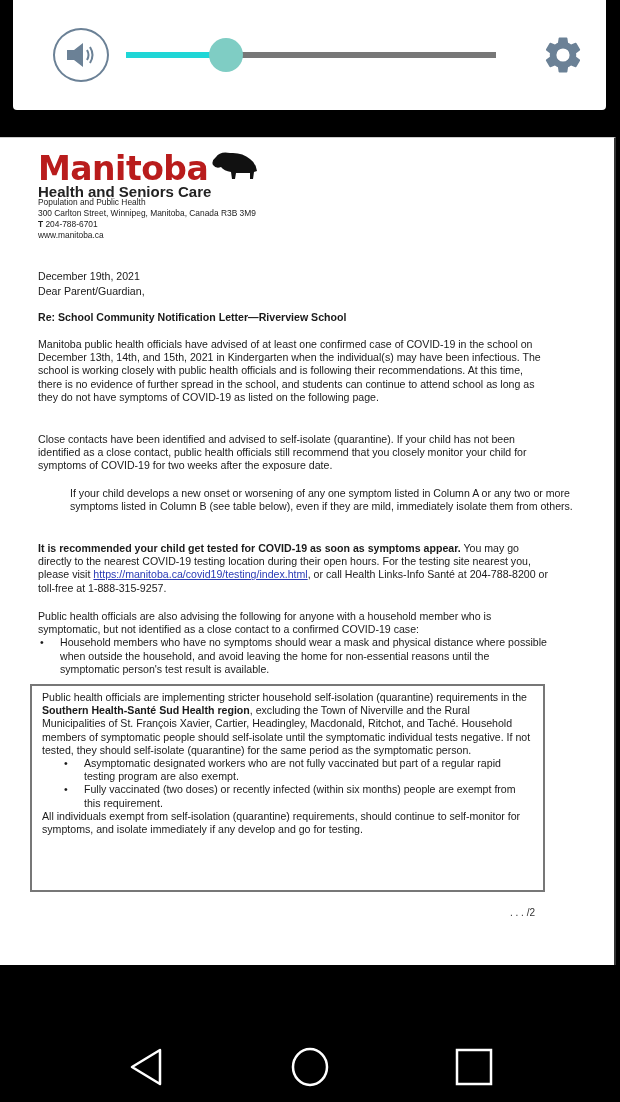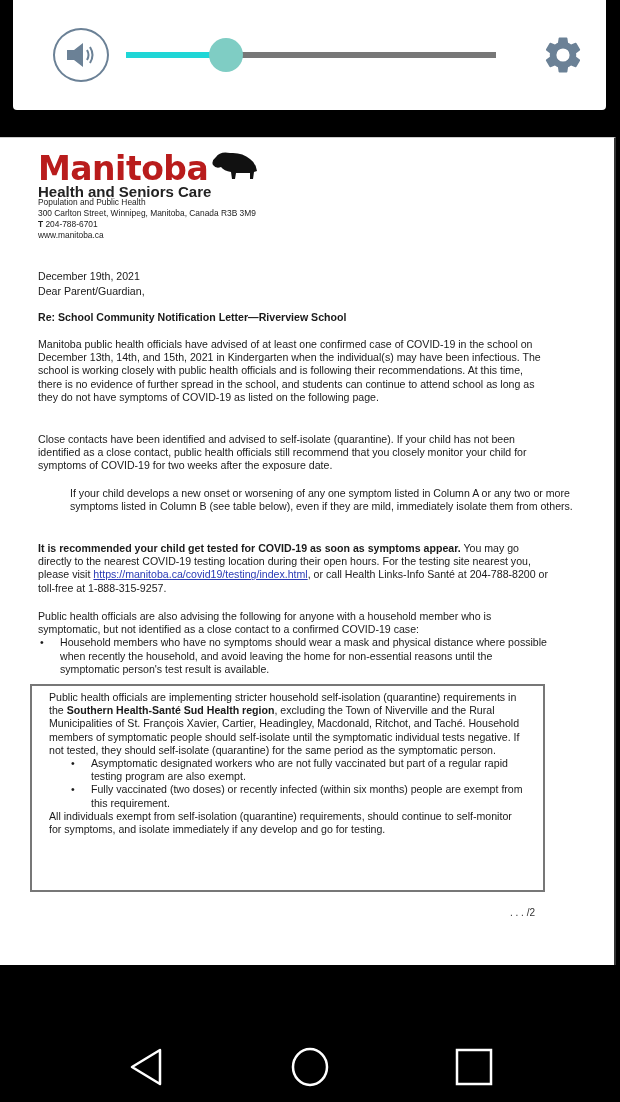--- a/index.html
+++ b/index.html
@@ -60,21 +60,21 @@
   .p4 { top: 404px; }
   .p4 .bold { font-weight: bold; }
   .p4 a { color: #2a3bb5; text-decoration: underline; }
   .p5 { top: 472px; }
   ul.bullets { list-style: none; padding-left: 0; }
   ul.bullets li { position: relative; padding-left: 22px; }
   ul.bullets li::before { content: "\2022"; position: absolute; left: 2px; top: 0; }
 
   .notice-box {
     position: absolute; left: 30px; top: 546px; width: 515px; height: 208px;
-    border: 2px solid #777; padding: 5px 17px;
+    border: 2px solid #777; padding: 5px 10px;
   }
   .notice-box .bold { font-weight: bold; }
   .notice-box ul.bullets { margin-left: 20px; }
   .notice-box ul.sub { list-style: none; margin-left: 55px; }
   .notice-box ul.sub li { position: relative; padding-left: 22px; }
   .notice-box ul.sub li::before { content: "\2013"; position: absolute; left: 0; color: #888; }
 
   .page-marker { position: absolute; left: 510px; top: 768px; font-size: 10px; color: #333; }
 
   
@@ -127,21 +127,21 @@
   <div class="block greeting">Dear Parent/Guardian,</div>
   <div class="block p1">Manitoba public health officials have advised of at least one confirmed case of COVID-19 in the school on December 13th, 14th, and 15th, 2021 in Kindergarten when the individual(s) may have been infectious. The school is working closely with public health officials and is following their recommendations. At this time, there is no evidence of further spread in the school, and students can continue to attend school as long as they do not have symptoms of COVID-19 as listed on the following page.</div>
   <div class="block p2">Close contacts have been identified and advised to self-isolate (quarantine). If your child has not been identified as a close contact, public health officials still recommend that you closely monitor your child for symptoms of COVID-19 for two weeks after the exposure date.</div>
   <div class="block p3">If your child develops a new onset or worsening of any one symptom listed in Column A or any two or more symptoms listed in Column B (see table below), even if they are mild, immediately isolate them from others.</div>
   <div class="block p4">
     <span class="bold">It is recommended your child get tested for COVID-19 as soon as symptoms appear.</span><span> You may go directly to the nearest COVID-19 testing location during their open hours. For the testing site nearest you, please visit </span><a>https://manitoba.ca/covid19/testing/index.html</a><span>, or call Health Links-Info Santé at 204-788-8200 or toll-free at 1-888-315-9257.</span>
   </div>
   <div class="block p5">
     <div>Public health officials are also advising the following for anyone with a household member who is symptomatic, but not identified as a close contact to a confirmed COVID-19 case:</div>
     <ul class="bullets">
-      <li>Household members who have no symptoms should wear a mask and physical distance where possible when recently the household, and avoid leaving the home for non-essential reasons until the symptomatic person's test result is available.</li>
+      <li>Household members who have no symptoms should wear a mask and physical distance where possible when outside the household, and avoid leaving the home for non-essential reasons until the symptomatic person's test result is available.</li>
     </ul>
   </div>
 
   <div class="notice-box">
     <div><span>Public health officials are implementing stricter household self-isolation (quarantine) requirements in the </span><span class="bold">Southern Health-Santé Sud Health region</span><span>, excluding the Town of Niverville and the Rural Municipalities of St. François Xavier, Cartier, Headingley, Macdonald, Ritchot, and Taché. Household members of symptomatic people should self-isolate until the symptomatic individual tests negative. If not tested, they should self-isolate (quarantine) for the same period as the symptomatic person.</span></div>
     <ul class="bullets">
       <li>Asymptomatic designated workers who are not fully vaccinated but part of a regular rapid testing program are also exempt.</li>
       <li>Fully vaccinated (two doses) or recently infected (within six months) people are exempt from this requirement.</li>
     </ul>
     <div>All individuals exempt from self-isolation (quarantine) requirements, should continue to self-monitor for symptoms, and isolate immediately if any develop and go for testing.</div>

